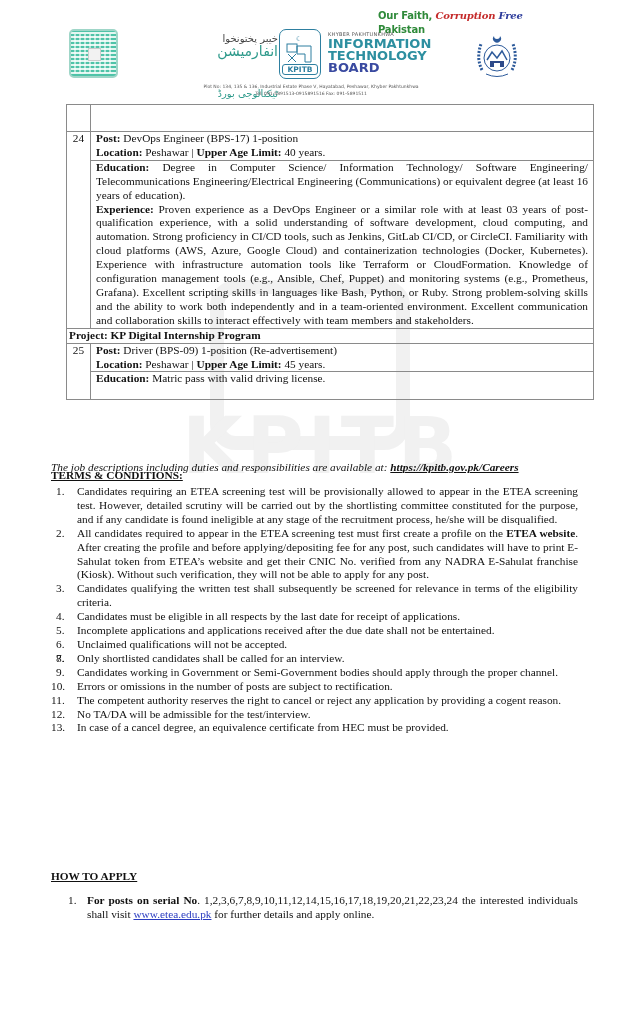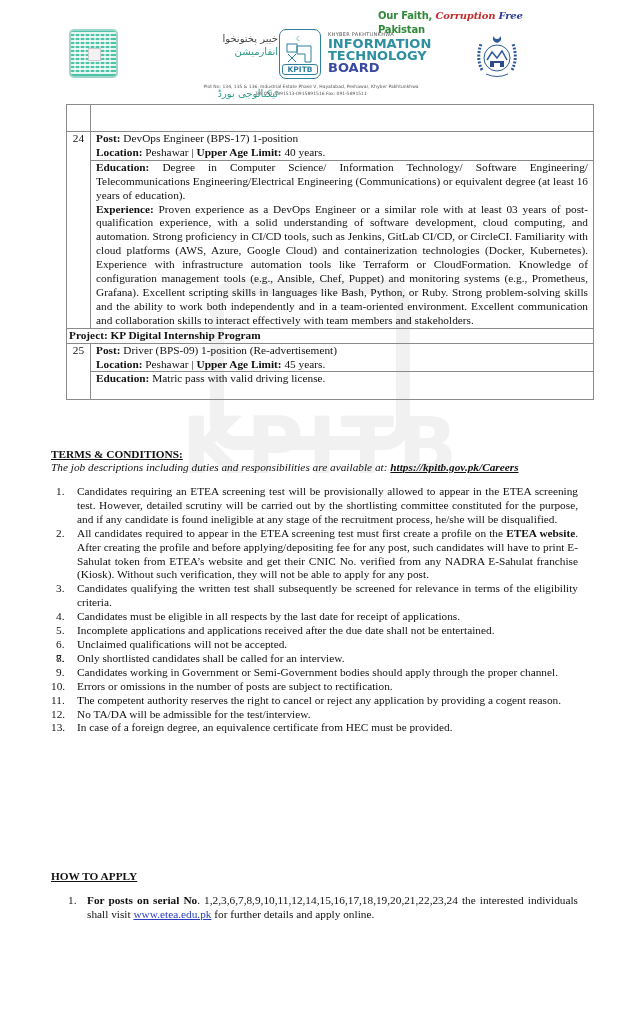--- a/index.html
+++ b/index.html
@@ -31,21 +31,21 @@
   }
   .qr::after {
     content: ""; position: absolute; left: 17px; top: 17px; width: 11px; height: 11px;
     background: #f2f2f2; border: 1px solid #ccc;
   }
   .urdu {
     position: absolute; left: 198px; top: 34px; width: 80px; text-align: right;
     color: #2e9a8b; font-family: "DejaVu Sans", sans-serif; direction: rtl;
   }
   .urdu .u1 { font-size: 10px; color: #444; line-height: 9px; }
-  .urdu .u2 { font-size: 10px; line-height: 17px; }
+  .urdu .u2 { font-size: 14px; line-height: 17px; }
   .urdu .u3 { font-size: 10px; line-height: 20px; margin-top: 24px; }
   .kpitb-mark {
     position: absolute; left: 279px; top: 29px; width: 42px; height: 50px;
     border: 1.5px solid #2e7fa0; border-radius: 7px; box-sizing: border-box;
   }
   .kpitb-mark .tag {
     position: absolute; bottom: 3px; left: 2px; right: 2px; text-align: center;
     font-family: "DejaVu Sans", sans-serif; font-size: 7.5px; color: #2e7fa0; font-weight: bold;
     border: 1px solid #2e7fa0; border-radius: 3px; line-height: 9px;
   }
@@ -78,21 +78,21 @@
   .jobs-table td.desc { text-align: justify; }
   .jobs-table tr.blank td { height: 26px; }
   .jobs-table tr.project td { padding-left: 2px; }
   .bold { font-weight: bold; }
 
   .avail {
     position: absolute; left: 51px; top: 461px; width: 530px; font-style: italic;
   }
   .avail a { font-weight: bold; color: #111; text-decoration: underline; }
   .terms-heading {
-    position: absolute; left: 51px; top: 448px;
+    position: absolute; left: 51px; top: 469px;
     font-weight: bold; text-decoration: underline;
   }
   .terms-list {
     position: absolute; left: 51px; top: 485px; width: 527px; margin: 0; padding: 0; list-style: none;
   }
   .terms-list li { position: relative; padding-left: 26px; text-align: justify; }
   .terms-list li .n { position: absolute; left: 5px; top: 0; }
   .terms-list li.two .n { left: 0; }
   .terms-list li.two { padding-left: 26px; }
   .apply-heading {
@@ -221,19 +221,19 @@
   <li><span class="n">3.</span><span>Candidates qualifying the written test shall subsequently be screened for relevance in terms of the eligibility criteria.</span></li>
   <li><span class="n">4.</span><span>Candidates must be eligible in all respects by the last date for receipt of applications.</span></li>
   <li><span class="n">5.</span><span>Incomplete applications and applications received after the due date shall not be entertained.</span></li>
   <li><span class="n">6.</span><span>Unclaimed qualifications will not be accepted.</span></li>
   <li><span class="n">7.</span></li>
   <li><span class="n">8.</span><span>Only shortlisted candidates shall be called for an interview.</span></li>
   <li><span class="n">9.</span><span>Candidates working in Government or Semi-Government bodies should apply through the proper channel.</span></li>
   <li class="two"><span class="n">10.</span><span>Errors or omissions in the number of posts are subject to rectification.</span></li>
   <li class="two"><span class="n">11.</span><span>The competent authority reserves the right to cancel or reject any application by providing a cogent reason.</span></li>
   <li class="two"><span class="n">12.</span><span>No TA/DA will be admissible for the test/interview.</span></li>
-  <li class="two"><span class="n">13.</span><span>In case of a foreign degree, an equivalence certificate from HEC must be provided.</span></li>
+  <li class="two"><span class="n">13.</span><span>In case of a cancel degree, an equivalence certificate from HEC must be provided.</span></li>
 </ol>
 
 <div class="apply-heading">HOW TO APPLY</div>
 <ol class="apply-list">
   <li><span class="n">1.</span><span class="bold">For posts on serial No</span><span>. 1,2,3,6,7,8,9,10,11,12,14,15,16,17,18,19,20,21,22,23,24 the interested individuals shall visit </span><a>www.etea.edu.pk</a><span> for further details and apply online.</span></li>
 </ol>
 
 </body></html>

